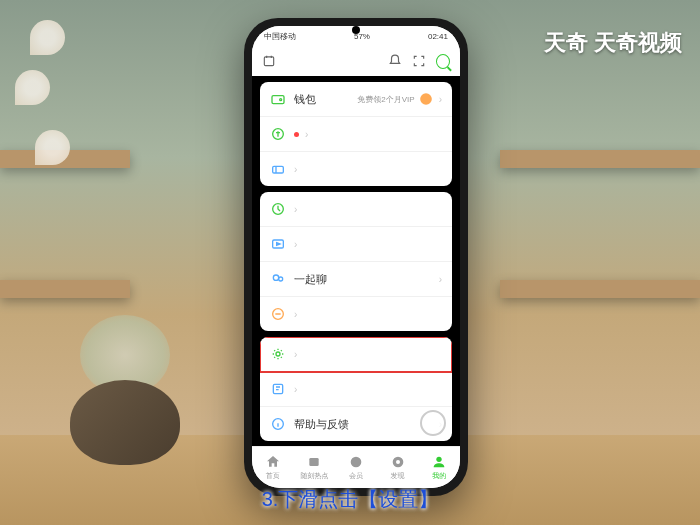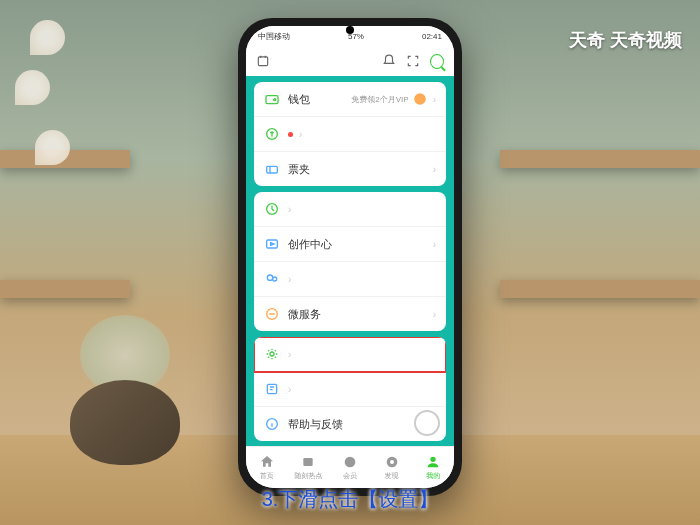--- a/index.html
+++ b/index.html
@@ -12,32 +12,32 @@
 .shelf4{right:0;top:150px;width:200px;height:18px}
 .table{position:absolute;left:0;right:0;bottom:0;height:90px;background:linear-gradient(180deg,#c9a876 0%,#b89560 100%)}
 .pot{position:absolute;left:60px;bottom:60px;width:130px;height:120px}
 .basket{width:110px;height:85px;background:linear-gradient(135deg,#6b5a45 0%,#4a3d2e 100%);border-radius:50% 50% 45% 45%;position:absolute;bottom:0;left:10px}
 .plant{position:absolute;bottom:70px;left:20px;width:90px;height:80px;background:radial-gradient(ellipse at center,#d4d8c8 0%,#b8c4a8 60%,transparent 100%);border-radius:50%;opacity:0.7}
 .orchid{position:absolute;left:-10px;top:20px;width:100px;height:220px}
 .flower{position:absolute;width:35px;height:35px;background:radial-gradient(circle,#f5f0e8 30%,#e8dcc8 100%);border-radius:50% 50% 50% 0;opacity:0.85}
 .f1{top:0;left:40px}
 .f2{top:50px;left:25px}
 .f3{top:110px;left:45px}
-.watermark{position:absolute;top:28px;right:18px;color:#fff;font-size:18px;font-weight:600;text-shadow:0 1px 3px rgba(0,0,0,0.5)}
+.watermark{position:absolute;top:28px;right:18px;color:#fff;font-size:22px;font-weight:600;text-shadow:0 1px 3px rgba(0,0,0,0.5)}
 .caption{position:absolute;bottom:12px;left:50%;transform:translateX(-50%);color:#1d4ed8;font-size:20px;font-weight:400;text-shadow:0 0 4px #fff,0 0 4px #fff}
-.phone{position:absolute;left:238px;top:18px;width:224px;height:478px;background:#1a1a1a;border-radius:34px;padding:8px;box-shadow:0 15px 40px rgba(0,0,0,0.5)}
+.phone{position:absolute;left:244px;top:18px;width:224px;height:478px;background:#1a1a1a;border-radius:34px;padding:8px;box-shadow:0 15px 40px rgba(0,0,0,0.5)}
 .screen{width:100%;height:100%;background:#f5f5f5;border-radius:28px;overflow:hidden;position:relative;display:flex;flex-direction:column}
 .camera{position:absolute;top:8px;left:50%;transform:translateX(-50%);width:8px;height:8px;background:#000;border-radius:50%;z-index:10}
 .status{height:20px;display:flex;justify-content:space-between;align-items:center;padding:0 12px;font-size:8px;color:#333;background:#fff}
 .topbar{height:30px;background:#fff;display:flex;align-items:center;justify-content:space-between;padding:0 10px}
 .topicons{display:flex;gap:10px;align-items:center}
 .ticon{width:14px;height:14px;display:flex;align-items:center;justify-content:center;color:#666}
 .search{width:15px;height:15px;border:1.5px solid #3c3;border-radius:50%;position:relative}
 .search::after{content:"";position:absolute;width:5px;height:1.5px;background:#3c3;bottom:-2px;right:-3px;transform:rotate(45deg)}
-.content{flex:1;background:#14b8a6;overflow-y:auto;padding:6px 8px}
+.content{flex:1;background:#000000;overflow-y:auto;padding:6px 8px}
 .card{background:#fff;border-radius:8px;margin-bottom:6px;overflow:hidden}
 .row{display:flex;align-items:center;padding:9px 10px;position:relative;border-bottom:0.5px solid #f0f0f0}
 .row:last-child{border-bottom:none}
 .ricon{width:16px;height:16px;margin-right:8px;display:flex;align-items:center;justify-content:center;font-size:12px}
 .rlabel{flex:1;font-size:11px;color:#333}
 .rextra{font-size:8px;color:#999;margin-right:4px}
 .chev{color:#ccc;font-size:10px}
 .badge{width:14px;height:14px;margin-right:6px}
 .reddot{width:5px;height:5px;background:#f44;border-radius:50%;margin-right:6px}
 .highlight{outline:2.5px solid #e53935;outline-offset:-1px}
@@ -129,61 +129,59 @@
             <div class="reddot"></div>
             <div class="chev">›</div>
           </div>
           <div class="row">
             <div class="ricon" style="color: rgb(85, 170, 255);">
               <svg viewBox="0 0 24 24" fill="none" stroke="currentColor" stroke-width="2">
                 <rect x="4" y="8" width="16" height="10" rx="2"></rect>
                 <path d="M9 8v10"></path>
               </svg>
             </div>
-            <div class="rlabel">票夹</div>
             <div class="chev">›</div>
           </div>
         </div>
       <div class="card" id="g2">
           <div class="row">
             <div class="ricon" style="color: rgb(68, 204, 68);">
               <svg viewBox="0 0 24 24" fill="none" stroke="currentColor" stroke-width="2">
                 <circle cx="12" cy="12" r="8"></circle>
                 <path d="M12 7v5l3 3"></path>
               </svg>
             </div>
             <div class="chev">›</div>
           </div>
           <div class="row">
             <div class="ricon" style="color: rgb(85, 170, 255);">
               <svg viewBox="0 0 24 24" fill="none" stroke="currentColor" stroke-width="2">
                 <rect x="4" y="6" width="16" height="12" rx="2"></rect>
                 <path d="M10 10l5 2-5 2z" fill="currentColor"></path>
               </svg>
             </div>
-            <div class="rlabel">创作中心</div>
             <div class="chev">›</div>
           </div>
           <div class="row">
             <div class="ricon" style="color: rgb(85, 170, 255);">
               <svg viewBox="0 0 24 24" fill="none" stroke="currentColor" stroke-width="2">
                 <circle cx="9" cy="10" r="4"></circle>
                 <circle cx="16" cy="12" r="3"></circle>
               </svg>
             </div>
+            <div class="rlabel">一起聊</div>
             <div class="chev">›</div>
           </div>
           <div class="row">
             <div class="ricon" style="color: rgb(255, 170, 85);">
               <svg viewBox="0 0 24 24" fill="none" stroke="currentColor" stroke-width="2">
                 <circle cx="12" cy="12" r="8"></circle>
                 <path d="M8 12h8"></path>
               </svg>
             </div>
-            <div class="rlabel">微服务</div>
             <div class="chev">›</div>
           </div>
         </div>
       <div class="card" id="g3">
           <div class="row highlight">
             <div class="ricon" style="color: rgb(68, 204, 68);">
               <svg viewBox="0 0 24 24" fill="none" stroke="currentColor" stroke-width="2">
                 <circle cx="12" cy="12" r="3"></circle>
                 <path d="M12 4v2M12 18v2M4 12h2M18 12h2M6.3 6.3l1.4 1.4M16.3 16.3l1.4 1.4M6.3 17.7l1.4-1.4M16.3 7.7l1.4-1.4"></path>
               </svg>

